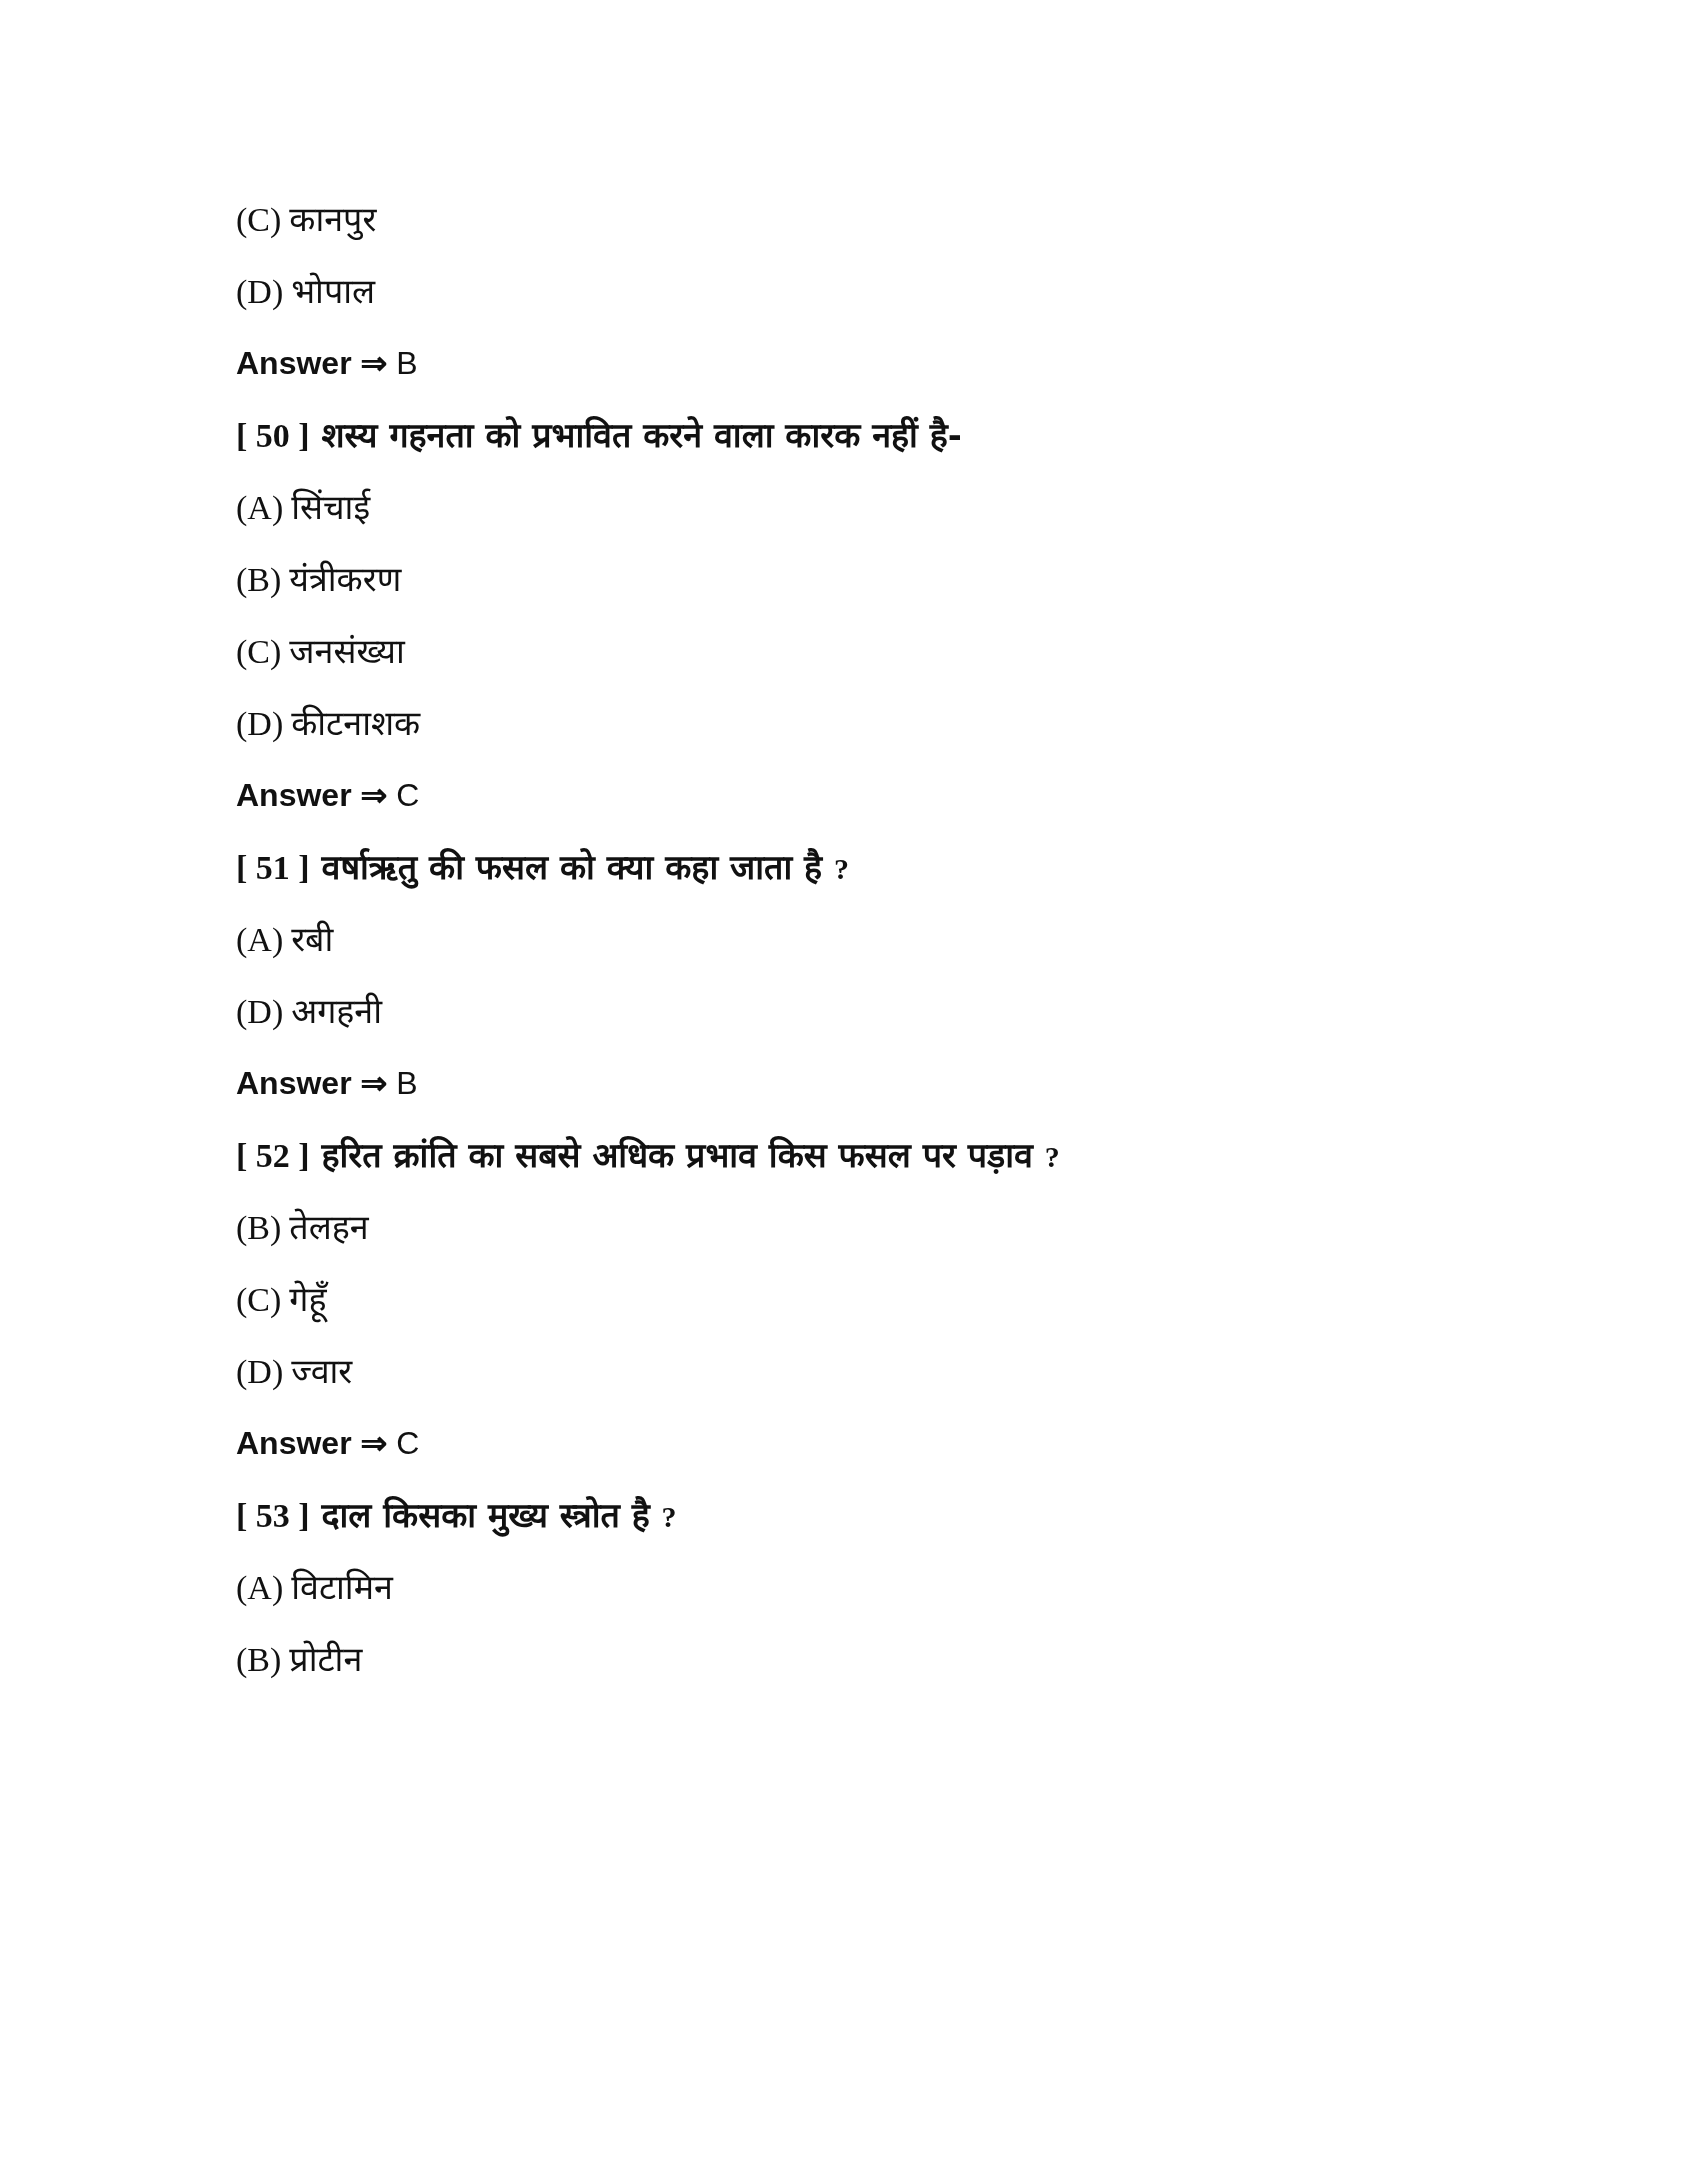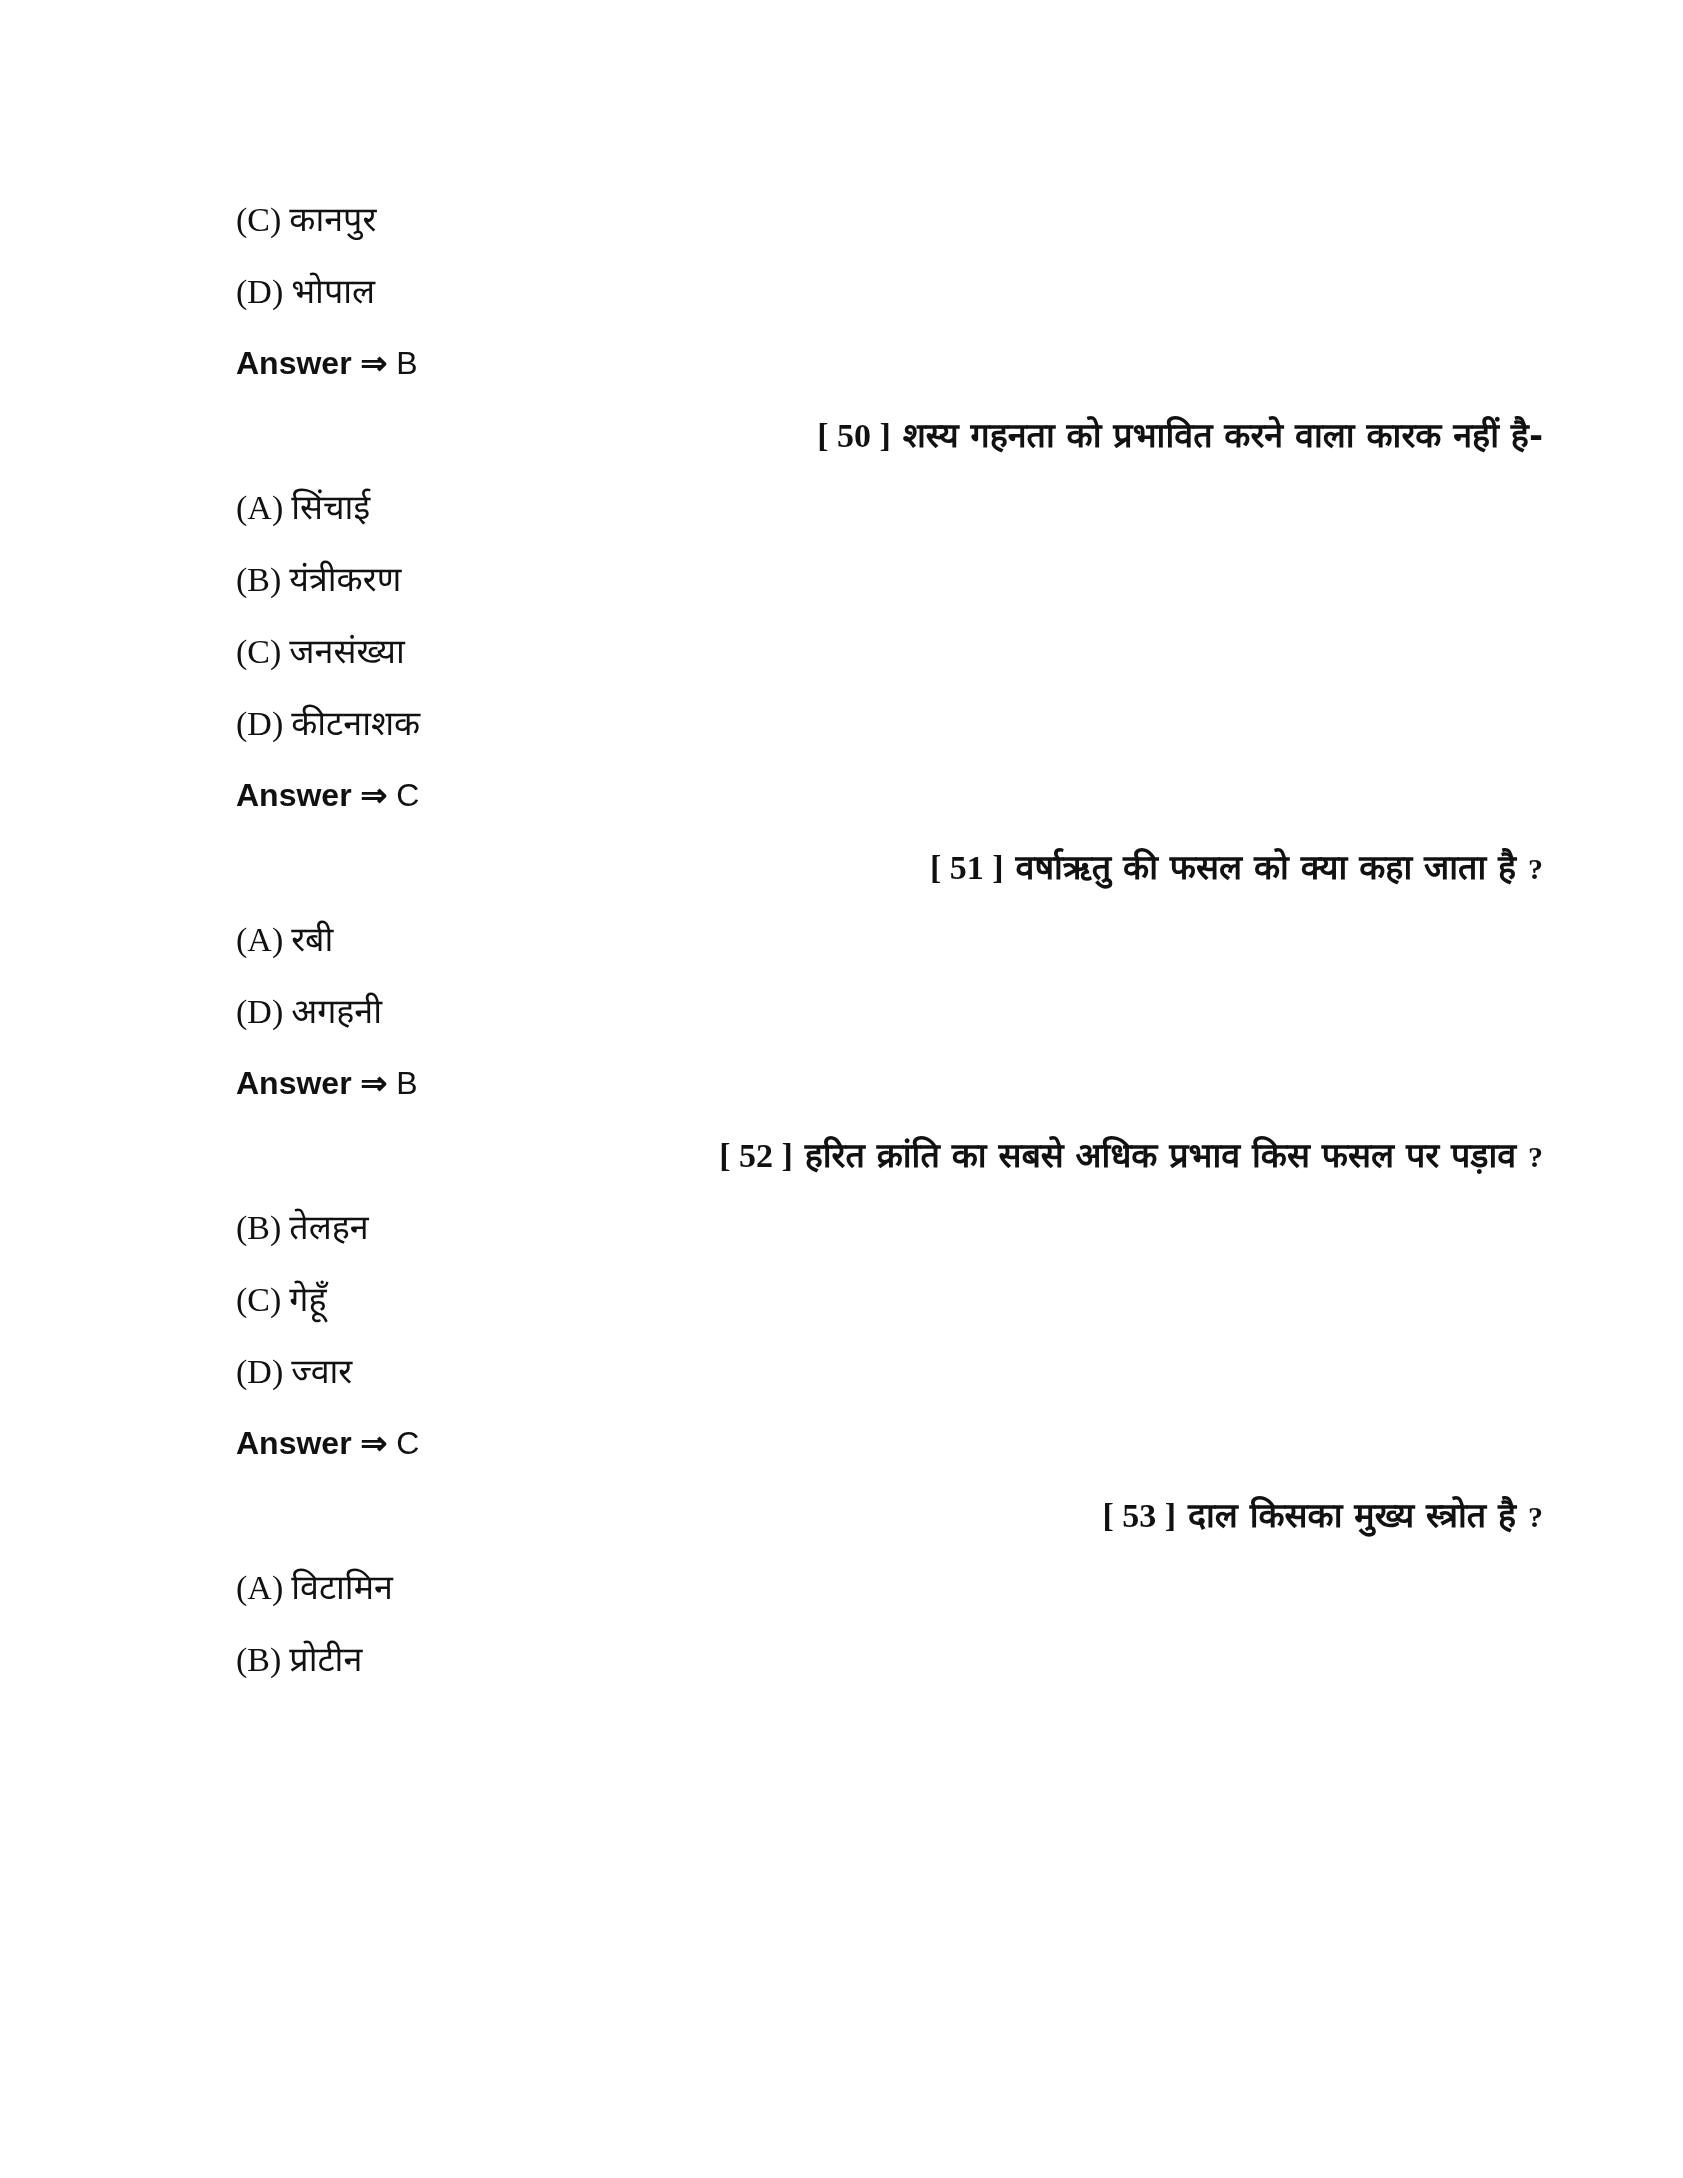--- a/index.html
+++ b/index.html
@@ -4,21 +4,21 @@
 <style>
   html, body { margin:0; padding:0; background:#ffffff; }
   body { width:1683px; height:2178px; position:relative; overflow:hidden;
          font-family:"DejaVu Sans", "Liberation Sans", sans-serif; color:#111; }
   .page { position:absolute; left:204px; top:194px; width:1307px;margin-left:32px; }
   .line { height:72px; line-height:51px; font-size:34px; white-space:nowrap; }
   .opt { font-weight:normal; }
   .label { font-family:"Liberation Serif", serif; font-size:34px; margin-right:8px; }
   .ans { font-family:Liberation Sans, sans-serif; font-weight:bold; font-size:32px; }
   .ans .val { font-weight:normal; }
-  .q { font-weight:bold; font-size:34px;text-align:right; }
+  .q { font-weight:bold; font-size:34px; }
   .q .num { font-family:"Liberation Serif", serif; }
   .q .qm { font-family:"Liberation Serif", serif; font-size:30px; }
 </style>
 </head>
 <body>
 
 <div class="page">
   <div class="line opt"><span class="label">(C)</span><span>कानपुर</span></div>
   <div class="line opt"><span class="label">(D)</span><span>भोपाल</span></div>
   <div class="line ans"><span>Answer ⇒</span> <span class="val">B</span></div>

